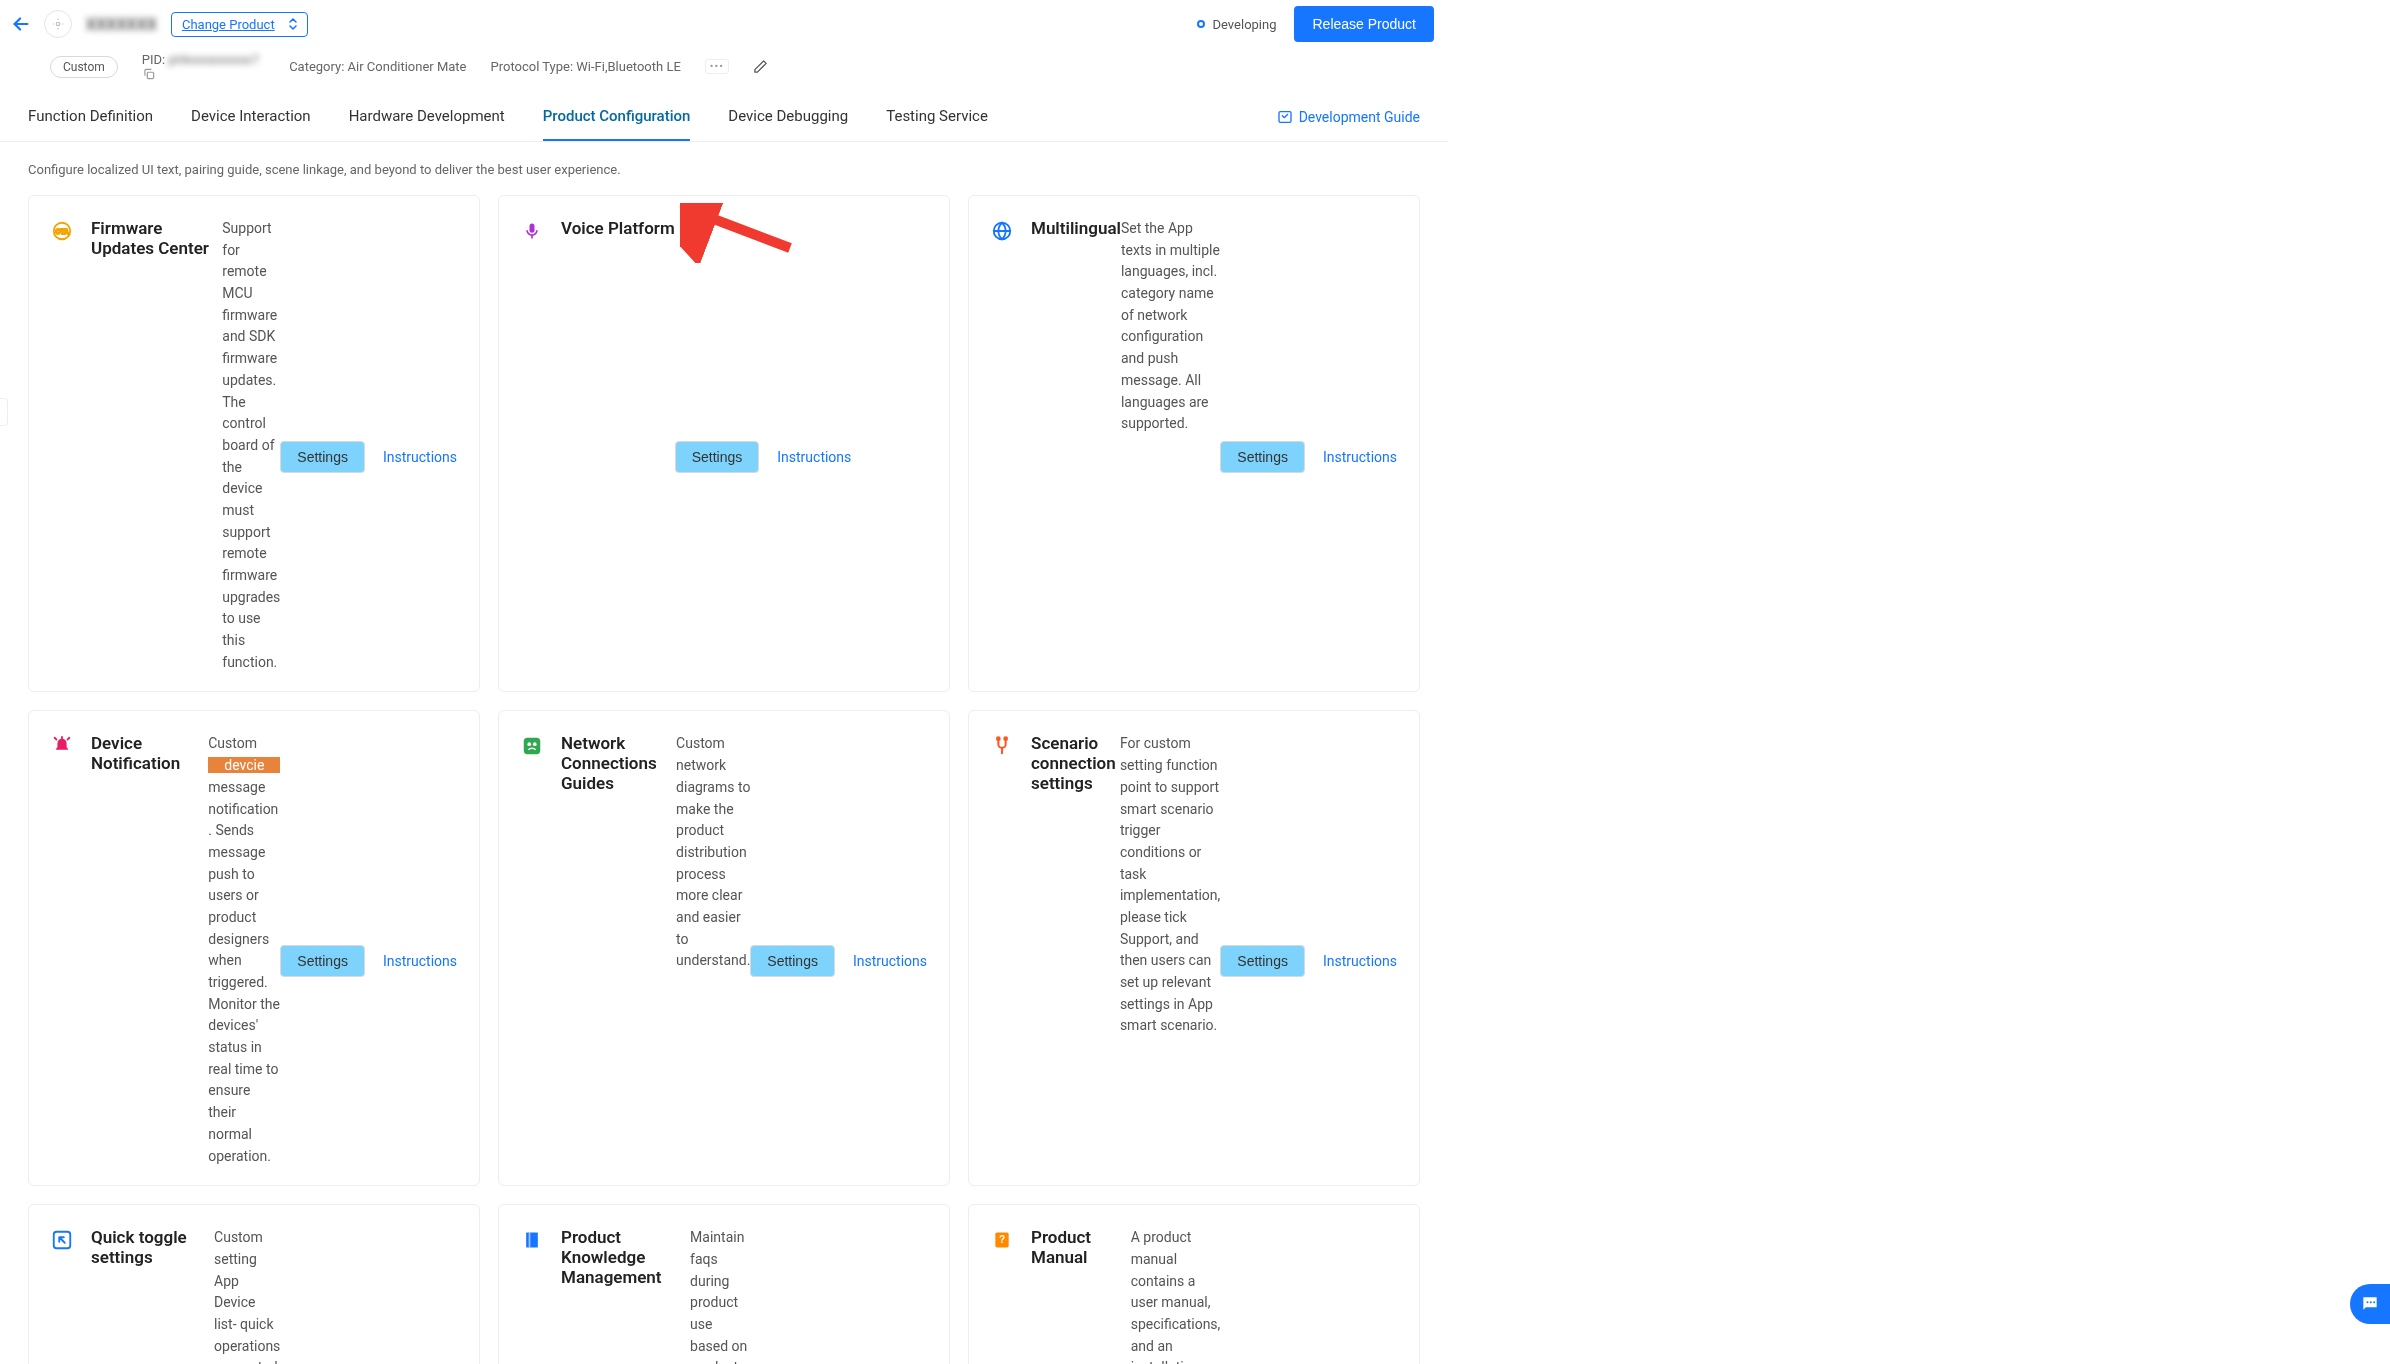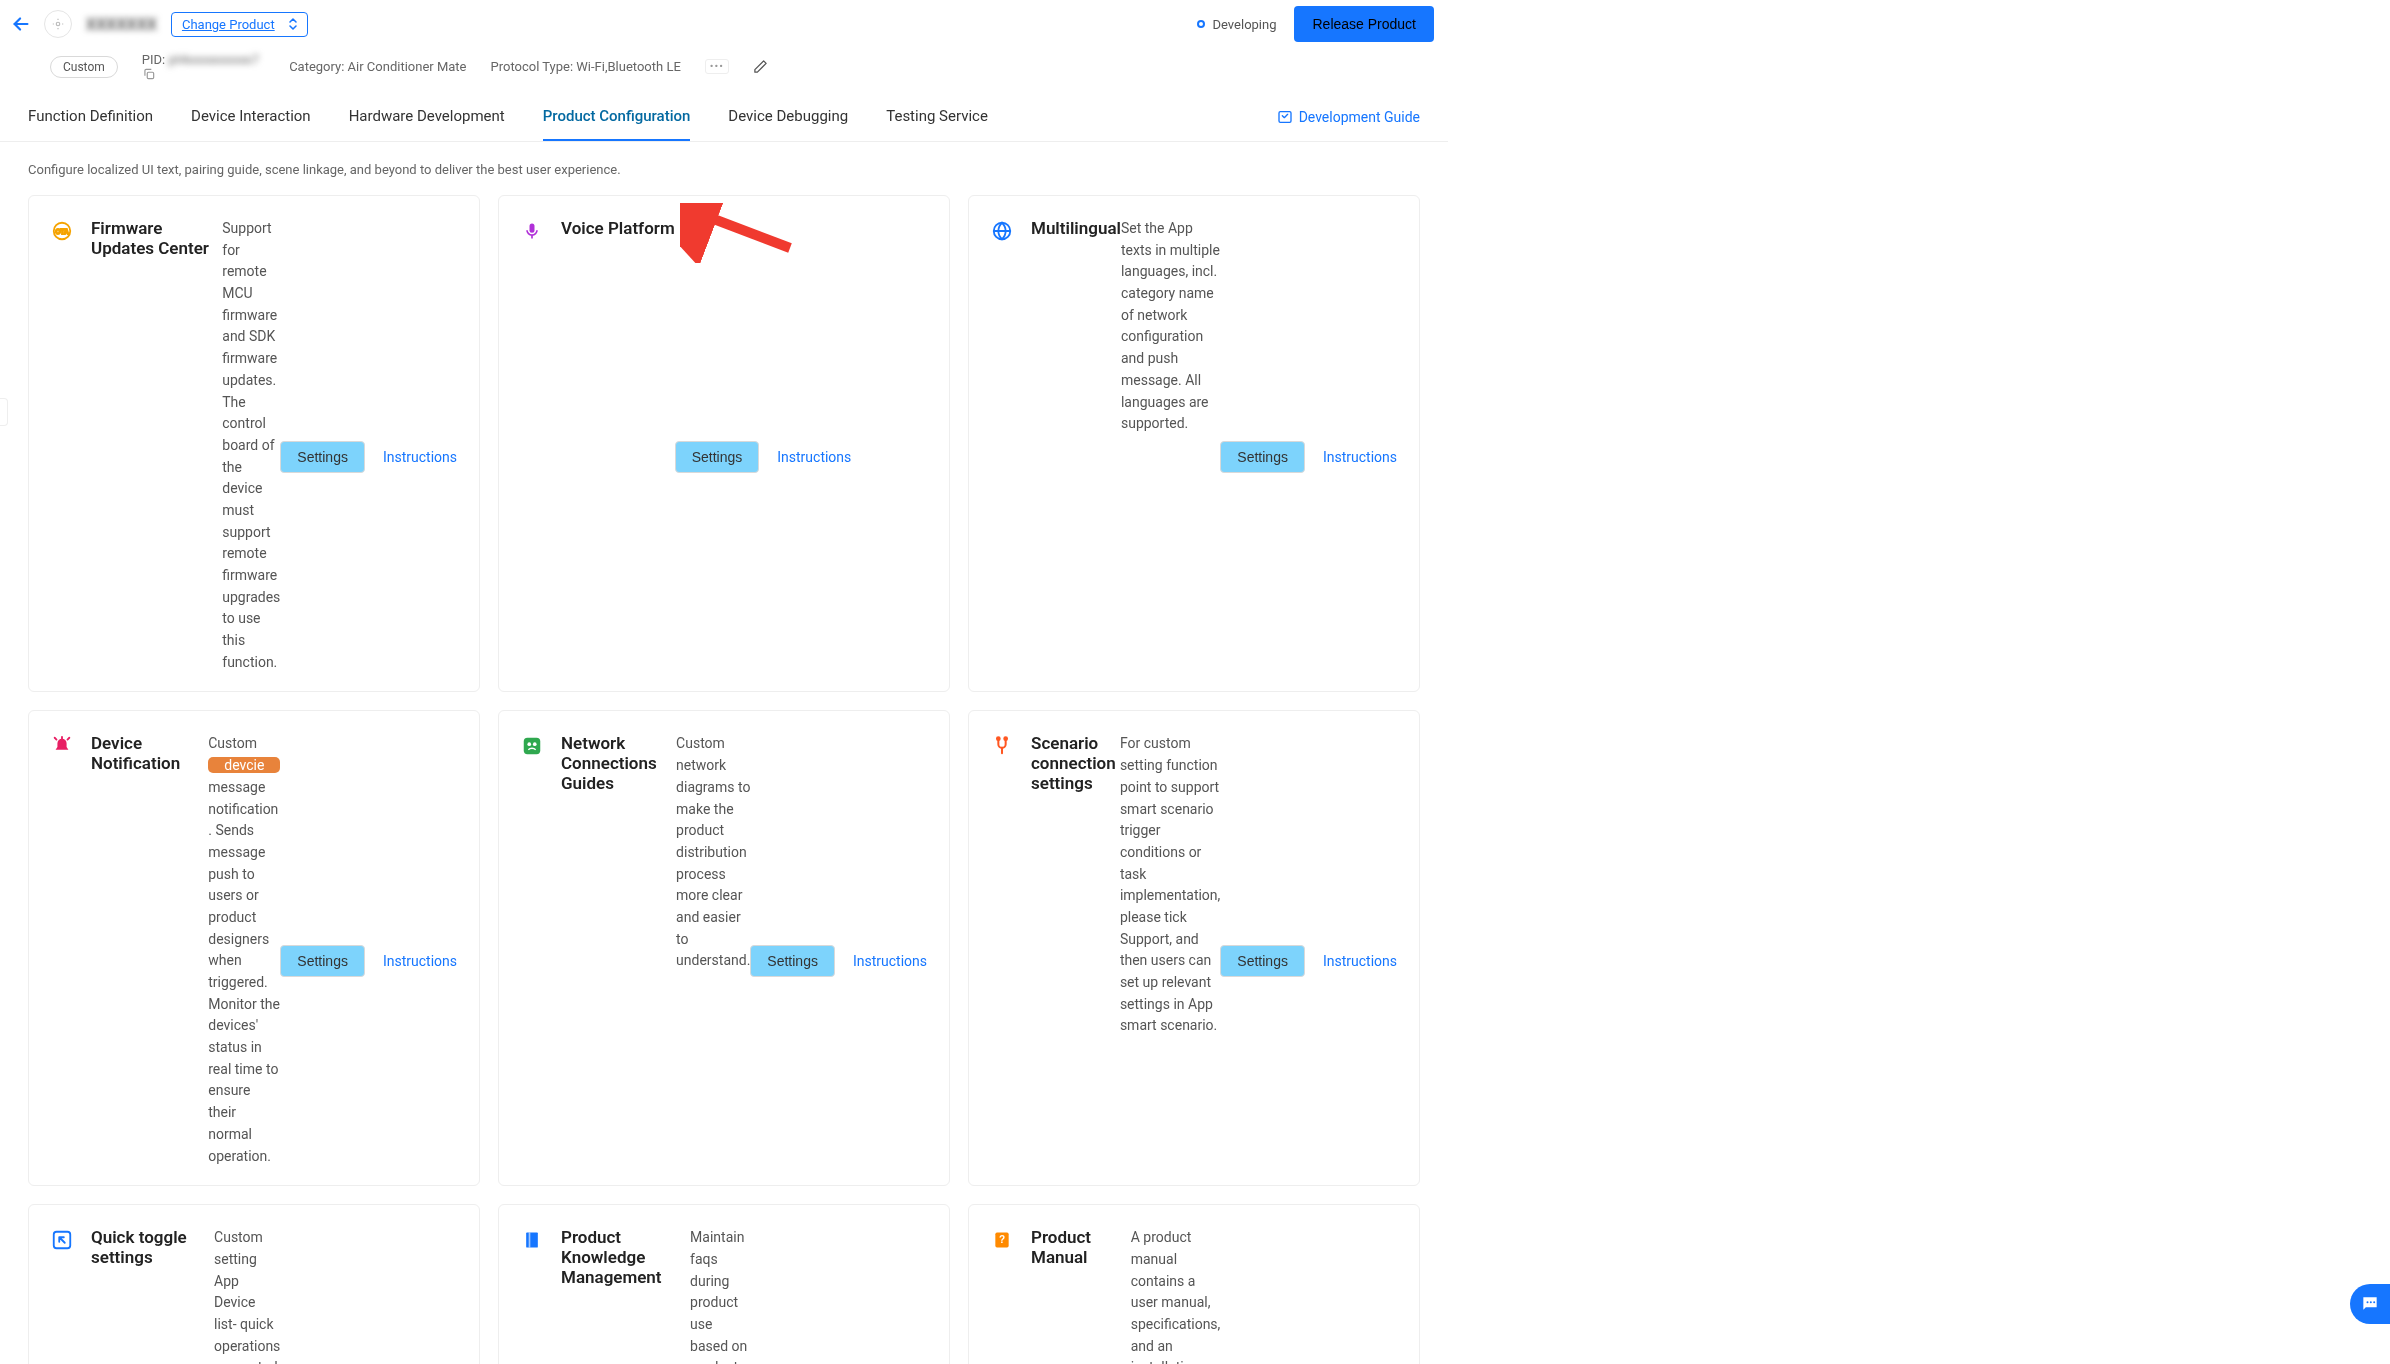--- a/index.html
+++ b/index.html
@@ -8,21 +8,21 @@
   
   .hdr { display: flex; align-items: center; padding: 6px 14px 6px 10px; }
   .back-arrow { width: 28px; color: #1676ff; font-size: 22px; cursor: pointer; }
   .logo-pill { width: 28px; height: 28px; border: 1px solid #e5e5e5; border-radius: 50%; display:flex; align-items:center; justify-content:center; font-size:12px; color:#bbb; margin-left:6px; }
   .prod-name { margin-left: 14px; font-size: 16px; font-weight: 600; color:#555; filter: blur(3px); user-select:none; }
   .change-prod { margin-left: 14px; border:1px solid #1676ff; color:#1676ff; border-radius:4px; padding:4px 10px; font-size:13px; display:flex; align-items:center; gap:14px; cursor:pointer;text-decoration:underline; }
   .change-prod .caret { font-size:10px; color:#1676ff; display:inline-block; line-height:8px; }
   .spacer { flex:1; }
   .status { display:flex; align-items:center; gap:8px; font-size:13px; color:#555; margin-right:18px; }
   .status-dot { width:8px; height:8px; border-radius:50%; border:2px solid #1676ff; display:inline-block; }
-  .release-btn { background:#1676ff; color:#000000; border:none; border-radius:4px; padding:10px 18px; font-size:14px; cursor:pointer; }
+  .release-btn { background:#1676ff; color:#ffffff; border:none; border-radius:4px; padding:10px 18px; font-size:14px; cursor:pointer; }
 
   
   .meta { display:flex; align-items:center; gap:24px; padding:4px 14px 12px 50px; font-size:13px; color:#666; }
   .badge { border:1px solid #d9d9d9; border-radius:14px; padding:3px 12px; font-size:12px; color:#555; }
   .meta .blur { filter: blur(3px); user-select:none; }
   .meta-icon { color:#999; cursor:pointer; }
 
   
   .tabs-wrap { border-bottom:1px solid #eee; display:flex; align-items:center; padding:0 28px; }
   .tabs { display:flex; gap:38px; }
@@ -40,21 +40,21 @@
   
   .grid { display:grid; grid-template-columns: repeat(3, 1fr); gap:18px; padding:8px 28px 20px; }
   .card { border:1px solid #eee; border-radius:6px; padding:22px 22px 18px 22px; display:flex; gap:18px; }
   .card-icon { width:22px; height:22px; flex:0 0 22px; display:flex; align-items:flex-start; justify-content:center; margin-top:2px; }
   .card-body { flex:1; display:flex; flex-direction:row; }
   .card-title { font-size:17px; font-weight:600; color:#222; margin-bottom:14px; }
   .card-desc { font-size:14px; color:#555; line-height:1.55; flex:1; }
   .card-actions { display:flex; align-items:center; gap:18px; margin-top:22px; }
   .btn-settings { border:1px solid #d9d9d9; background:#7dd3fc; border-radius:4px; padding:7px 16px; font-size:14px; cursor:pointer; color:#333; }
   .link-instr { color:#1676ff; font-size:14px; cursor:pointer; }
-  .hl { background:#e8833b; color:#fff; border-radius:5px; padding:0 16px; }
+  .hl { background:#e8833b; color:#fff; border-radius:0; padding:0 16px; }
 
   
   .float-chat { position:fixed; right:0; bottom:40px; width:40px; height:40px; background:#1676ff; border-top-left-radius:20px; border-bottom-left-radius:20px; display:flex; align-items:center; justify-content:center; color:#fff; cursor:pointer; }
 
   
   .side-handle { position:fixed; left:0; top:398px; width:8px; height:28px; background:#fff; border:1px solid #eee; border-left:none; border-radius:0 4px 4px 0; }
 
   svg { display:block; }
 </style>
 </head>

